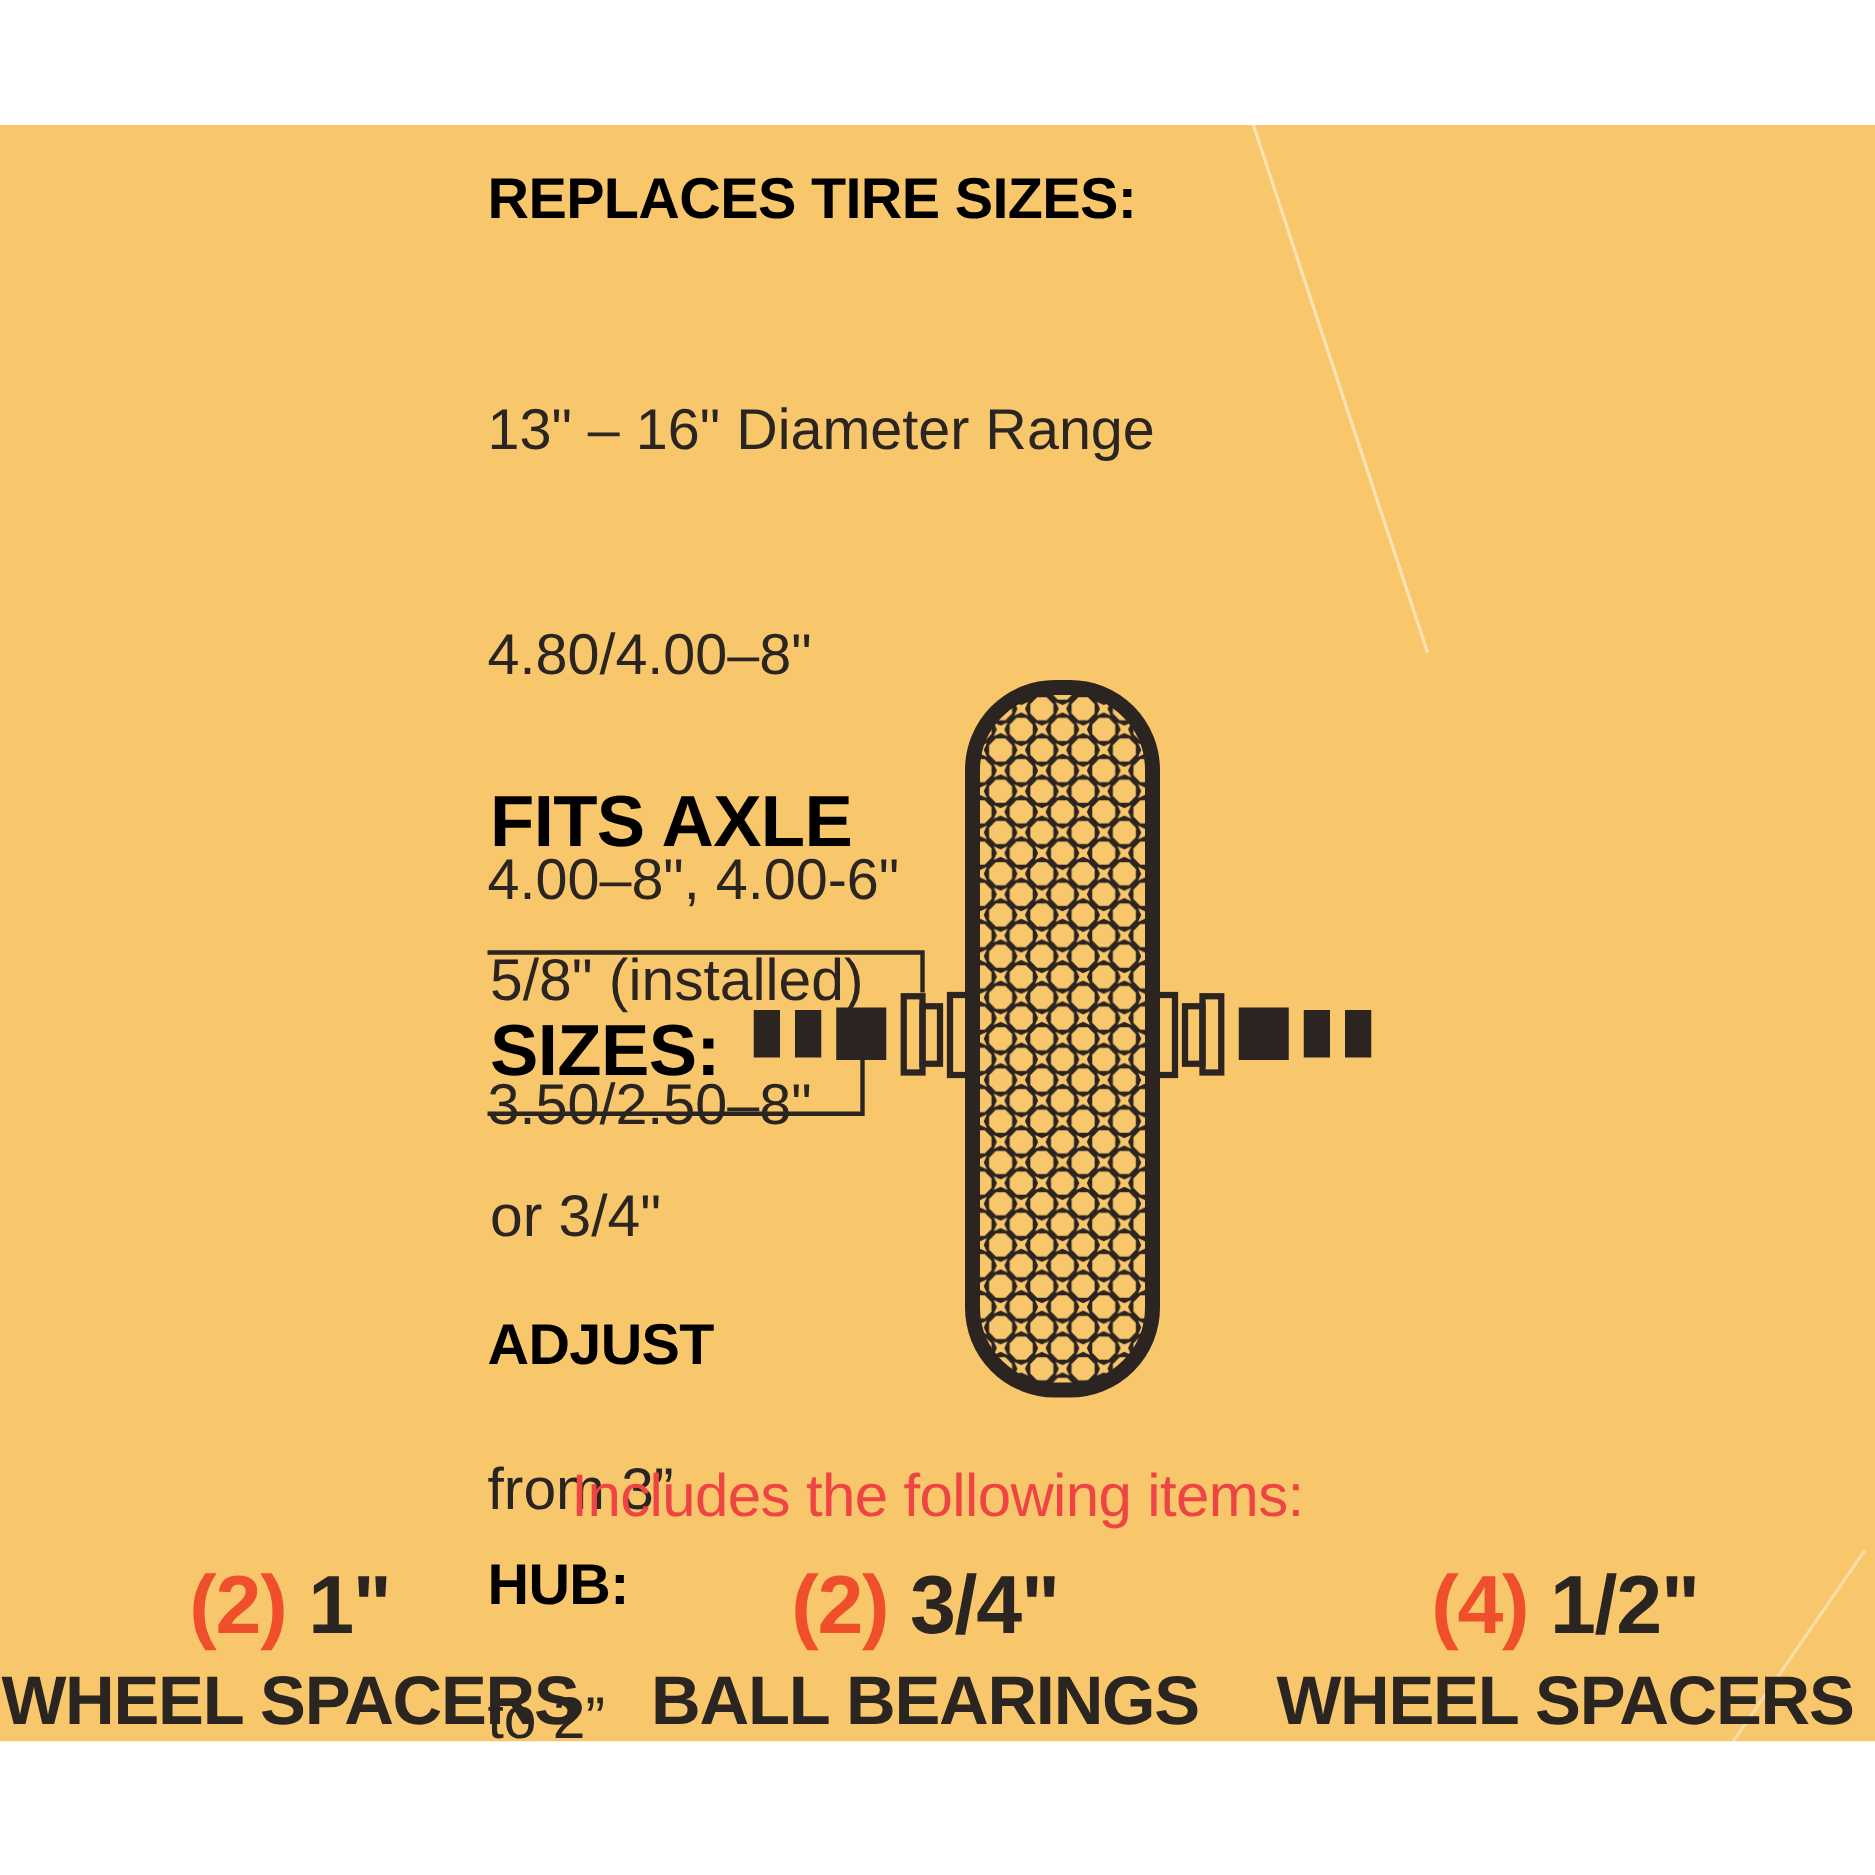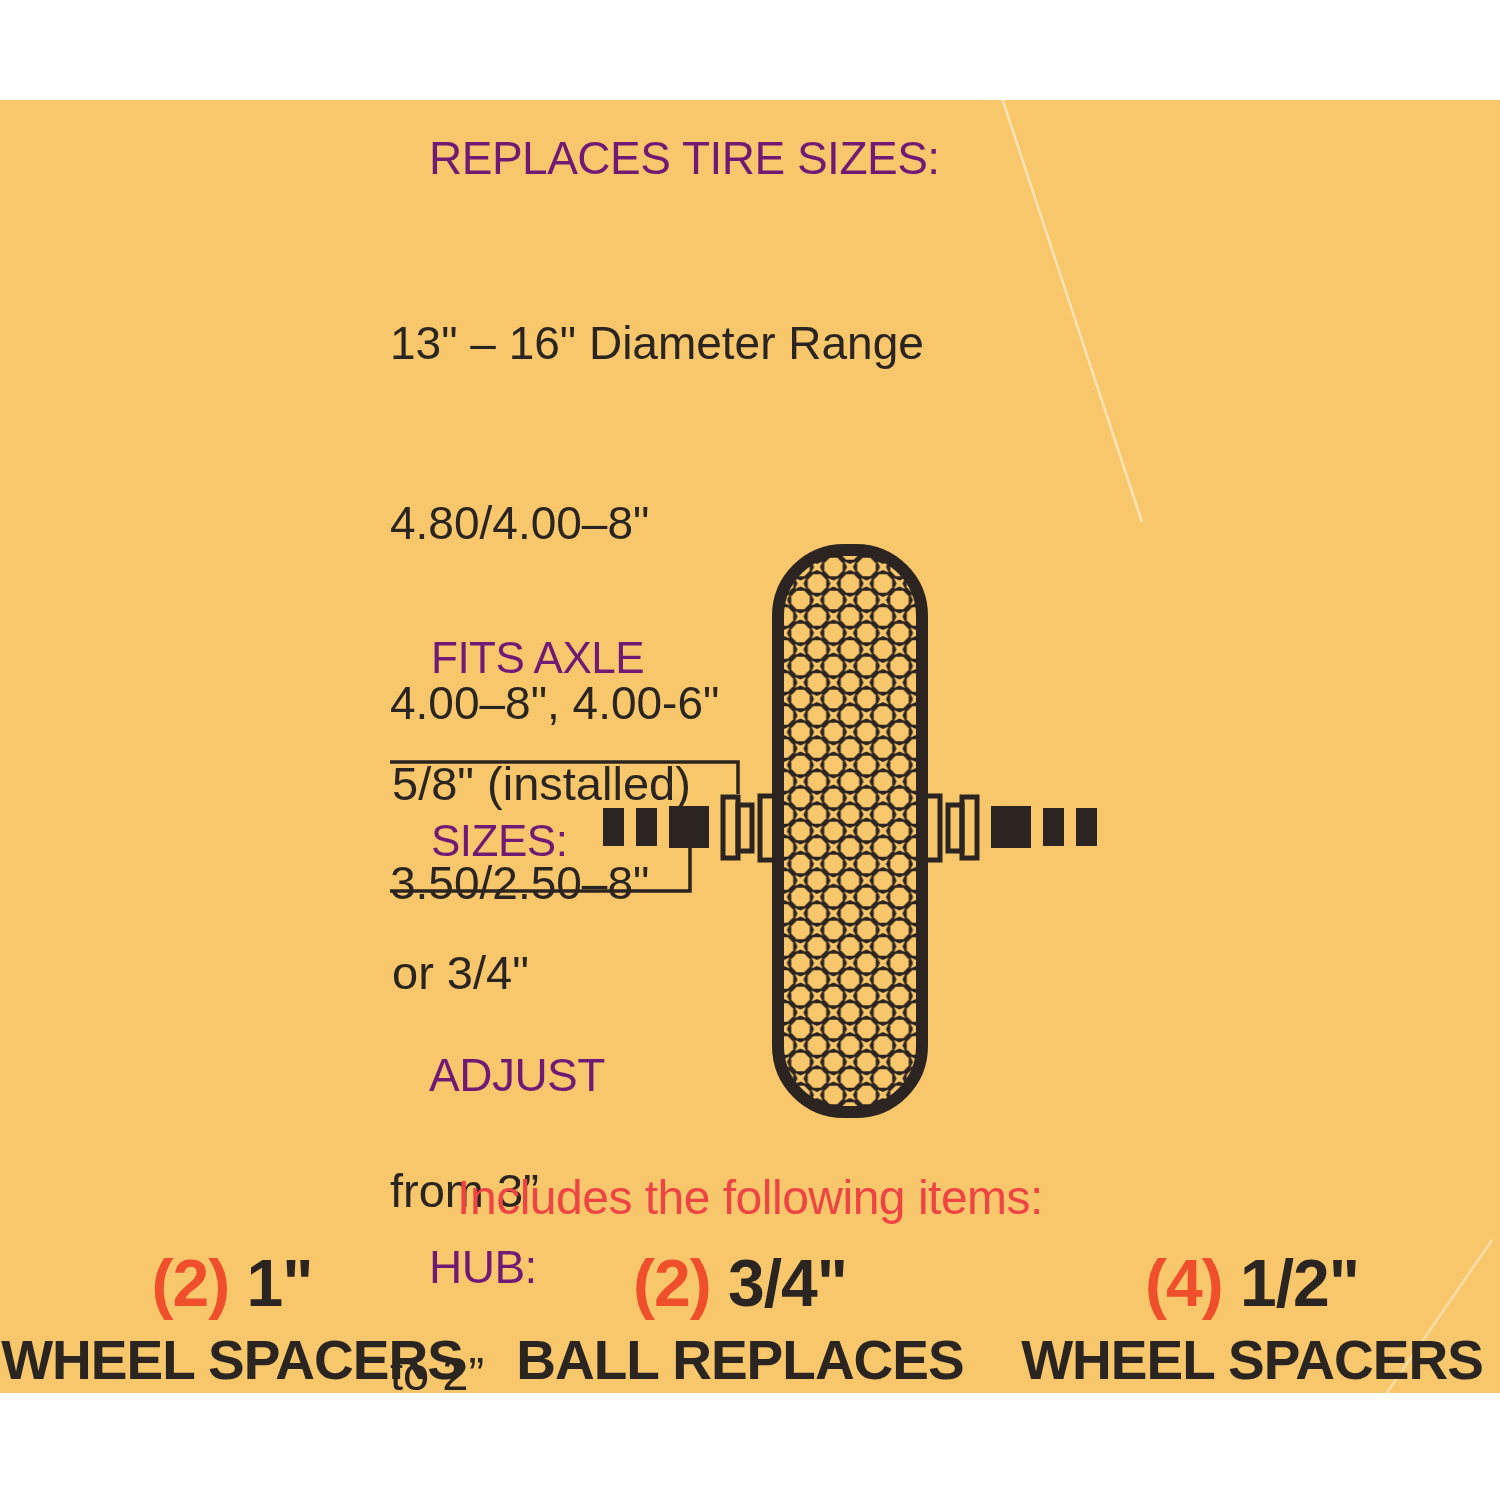--- a/index.html
+++ b/index.html
@@ -6,25 +6,25 @@
   .canvas{
     position:relative;width:1500px;height:1500px;overflow:hidden;
     background:#ffffff;font-family:"Liberation Sans",sans-serif;
   }
   .panel{
     position:absolute;left:0;top:100px;width:1500px;height:1293px;
     background:#f8c76c;
   }
   .diagram-svg{position:absolute;left:0;top:0;z-index:1;}
   .txt{position:absolute;z-index:2;white-space:pre;}
-  .orange{color:#701a75;font-weight:normal;letter-spacing:-0.5px;margin-left:39px;}
+  .orange{color:#000000;font-weight:bold;letter-spacing:-0.5px;}
   .dark{color:#2b2521;}
   .replaces-title{left:390px;top:131px;font-size:46px;}
   .tire-lines{left:390px;top:193px;font-size:46px;line-height:60px;}
-  .fits-title{left:392px;top:505px;font-size:44px;line-height:61px;}
+  .fits-title{left:392px;top:505px;font-size:58px;line-height:61px;}
   .fits-lines{left:392px;top:626px;font-size:47px;line-height:63px;}
   .adjust-title{left:390px;top:915px;font-size:46px;line-height:64px;}
   .adjust-lines{left:390px;top:1038px;font-size:47px;line-height:61px;}
   .includes-heading{
     left:750px;top:1170px;transform:translateX(-50%);
     font-size:48px;letter-spacing:-0.5px;color:#ef4444;
   }
   .kit-col{position:absolute;z-index:2;top:1250px;text-align:center;transform:translateX(-50%);}
   .kit-col.c1{left:232px;}
   .kit-col.c2{left:740px;}
@@ -114,20 +114,20 @@
   </div>
 
   <div class="txt includes-heading">Includes the following items:</div>
 
   <div class="kit-col c1">
     <div class="kit-num"><span class="kit-count">(2)</span><span> </span><span class="kit-size">1"</span></div>
     <div class="kit-label">WHEEL SPACERS</div>
   </div>
   <div class="kit-col c2">
     <div class="kit-num"><span class="kit-count">(2)</span><span> </span><span class="kit-size">3/4"</span></div>
-    <div class="kit-label">BALL REPLACES</div>
+    <div class="kit-label">BALL BEARINGS</div>
   </div>
   <div class="kit-col c3">
     <div class="kit-num"><span class="kit-count">(4)</span><span> </span><span class="kit-size">1/2"</span></div>
     <div class="kit-label">WHEEL SPACERS</div>
   </div>
 
 </div>
 
 </body></html>

